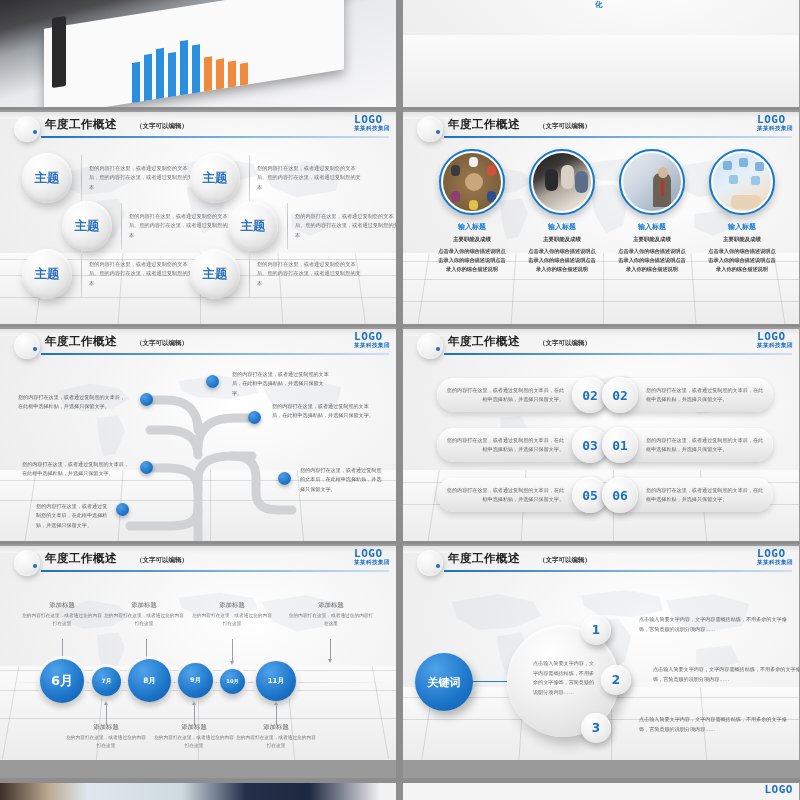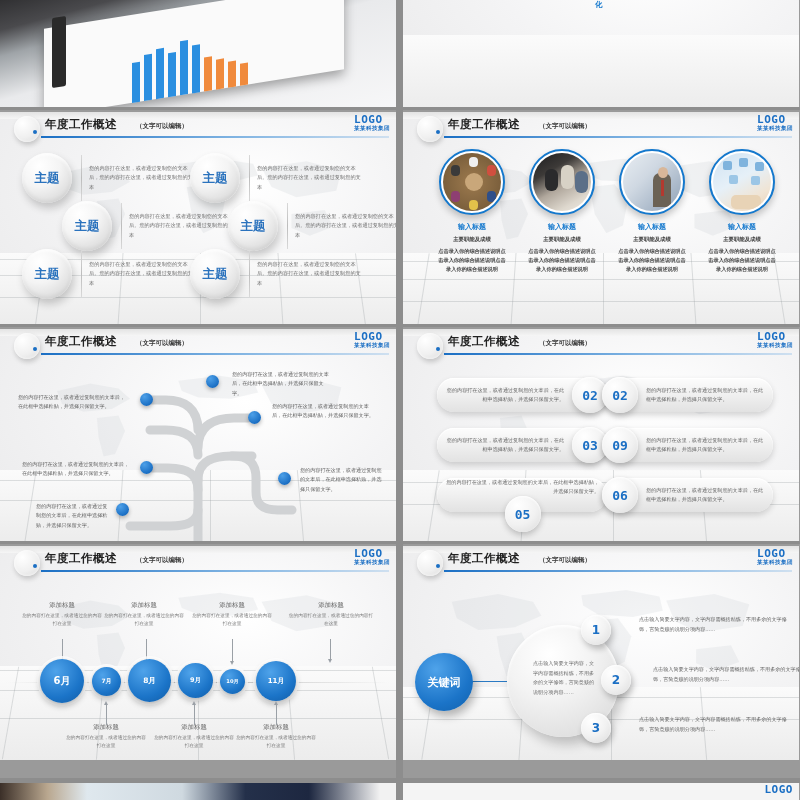--- a/index.html
+++ b/index.html
@@ -447,24 +447,24 @@
       </div>
       <div class="pill" style="left:200px;top:18px;">
         <div class="num" style="margin-left:-1px;">02</div>
         <div class="ptx">您的内容打在这里，或者通过复制您的文本后，在此框中选择粘贴，并选择只保留文字。</div>
       </div>
       <div class="pill" style="left:34px;top:68px;align-items:center;">
         <div class="ptx" style="text-align:right;">您的内容打在这里，或者通过复制您的文本后，在此框中选择粘贴，并选择只保留文字。</div>
         <div class="num" style="margin-right:-1px;">03</div>
       </div>
       <div class="pill" style="left:200px;top:68px;">
-        <div class="num" style="margin-left:-1px;">09</div>
+        <div class="num" style="margin-left:-1px;">01</div>
         <div class="ptx">您的内容打在这里，或者通过复制您的文本后，在此框中选择粘贴，并选择只保留文字。</div>
       </div>
-      <div class="pill" style="left:34px;top:118px;flex-direction:column;">
+      <div class="pill" style="left:34px;top:118px;">
         <div class="ptx" style="text-align:right;">您的内容打在这里，或者通过复制您的文本后，在此框中选择粘贴，并选择只保留文字。</div>
         <div class="num" style="margin-right:-1px;">05</div>
       </div>
       <div class="pill" style="left:200px;top:118px;">
         <div class="num" style="margin-left:-1px;">06</div>
         <div class="ptx">您的内容打在这里，或者通过复制您的文本后，在此框中选择粘贴，并选择只保留文字。</div>
       </div>
     </div>
   </div>
 
@@ -519,21 +519,21 @@
       <div class="mcap" style="left:288px;top:24px;width:86px;">
         <div class="ct">添加标题</div>
         <div class="cb">您的内容打在这里，或者通过您的内容打在这里</div>
       </div>
 
       <div class="marrow dn" style="left:62px;top:62px;height:22px;"></div>
       <div class="marrow dn" style="left:146px;top:62px;height:22px;"></div>
       <div class="marrow dn" style="left:232px;top:62px;height:22px;"></div>
       <div class="marrow dn" style="left:330px;top:62px;height:20px;"></div>
 
-      <div class="mcircle" style="left:40px;top:82px;width:44px;height:44px;font-size:10px;">6月</div>
+      <div class="mcircle" style="left:40px;top:82px;width:44px;height:44px;font-size:13px;">6月</div>
       <div class="mcircle" style="left:92px;top:90px;width:29px;height:29px;font-size:6px;">7月</div>
       <div class="mcircle" style="left:128px;top:82px;width:43px;height:43px;font-size:7.5px;">8月</div>
       <div class="mcircle" style="left:178px;top:86px;width:35px;height:35px;font-size:6.5px;">9月</div>
       <div class="mcircle" style="left:220px;top:92px;width:25px;height:25px;font-size:5.2px;">10月</div>
       <div class="mcircle" style="left:256px;top:84px;width:40px;height:40px;font-size:7px;">11月</div>
 
       <div class="marrow up" style="left:106px;top:128px;height:20px;"></div>
       <div class="marrow up" style="left:194px;top:128px;height:20px;"></div>
       <div class="marrow up" style="left:276px;top:128px;height:20px;"></div>
 

